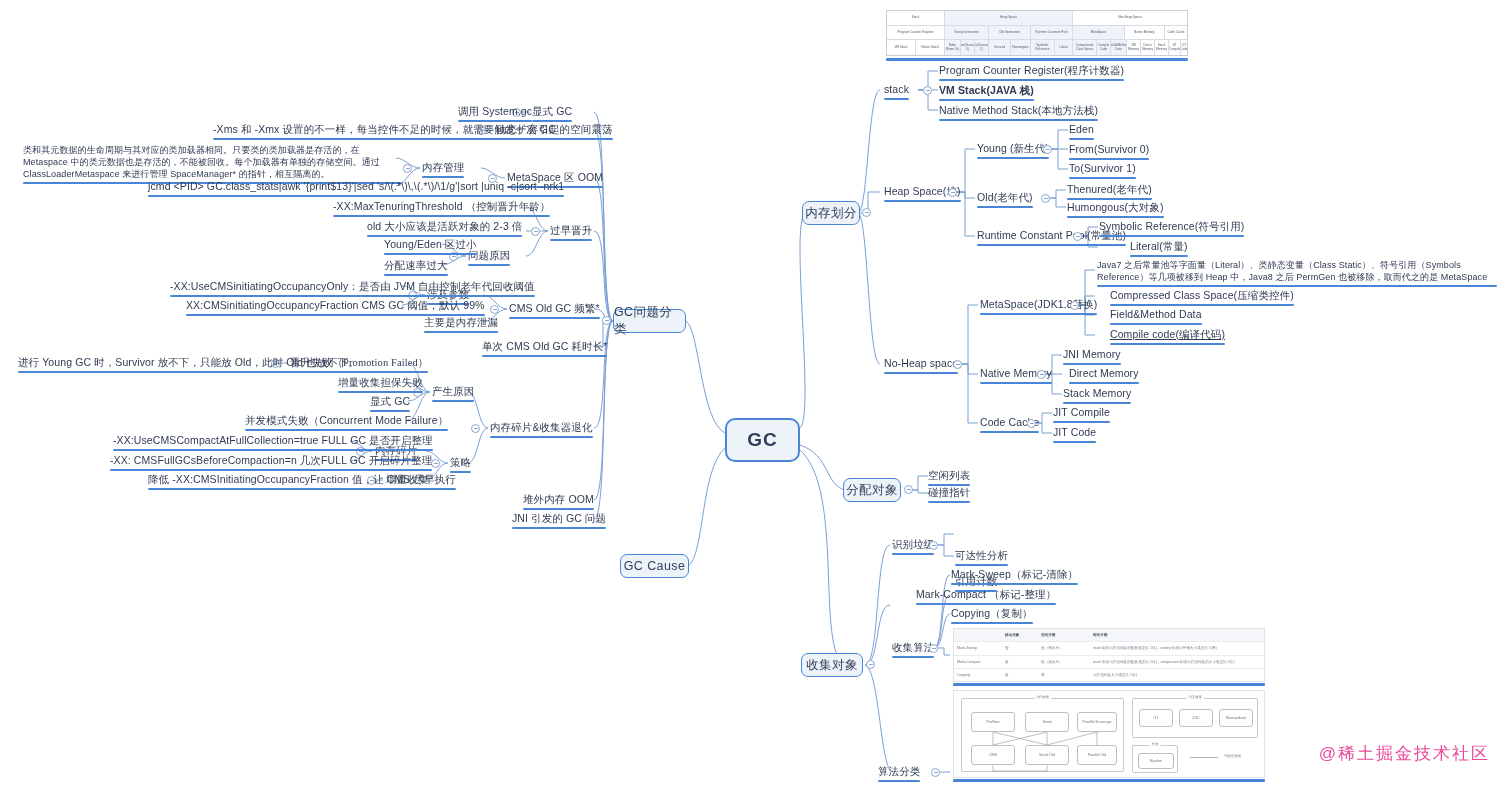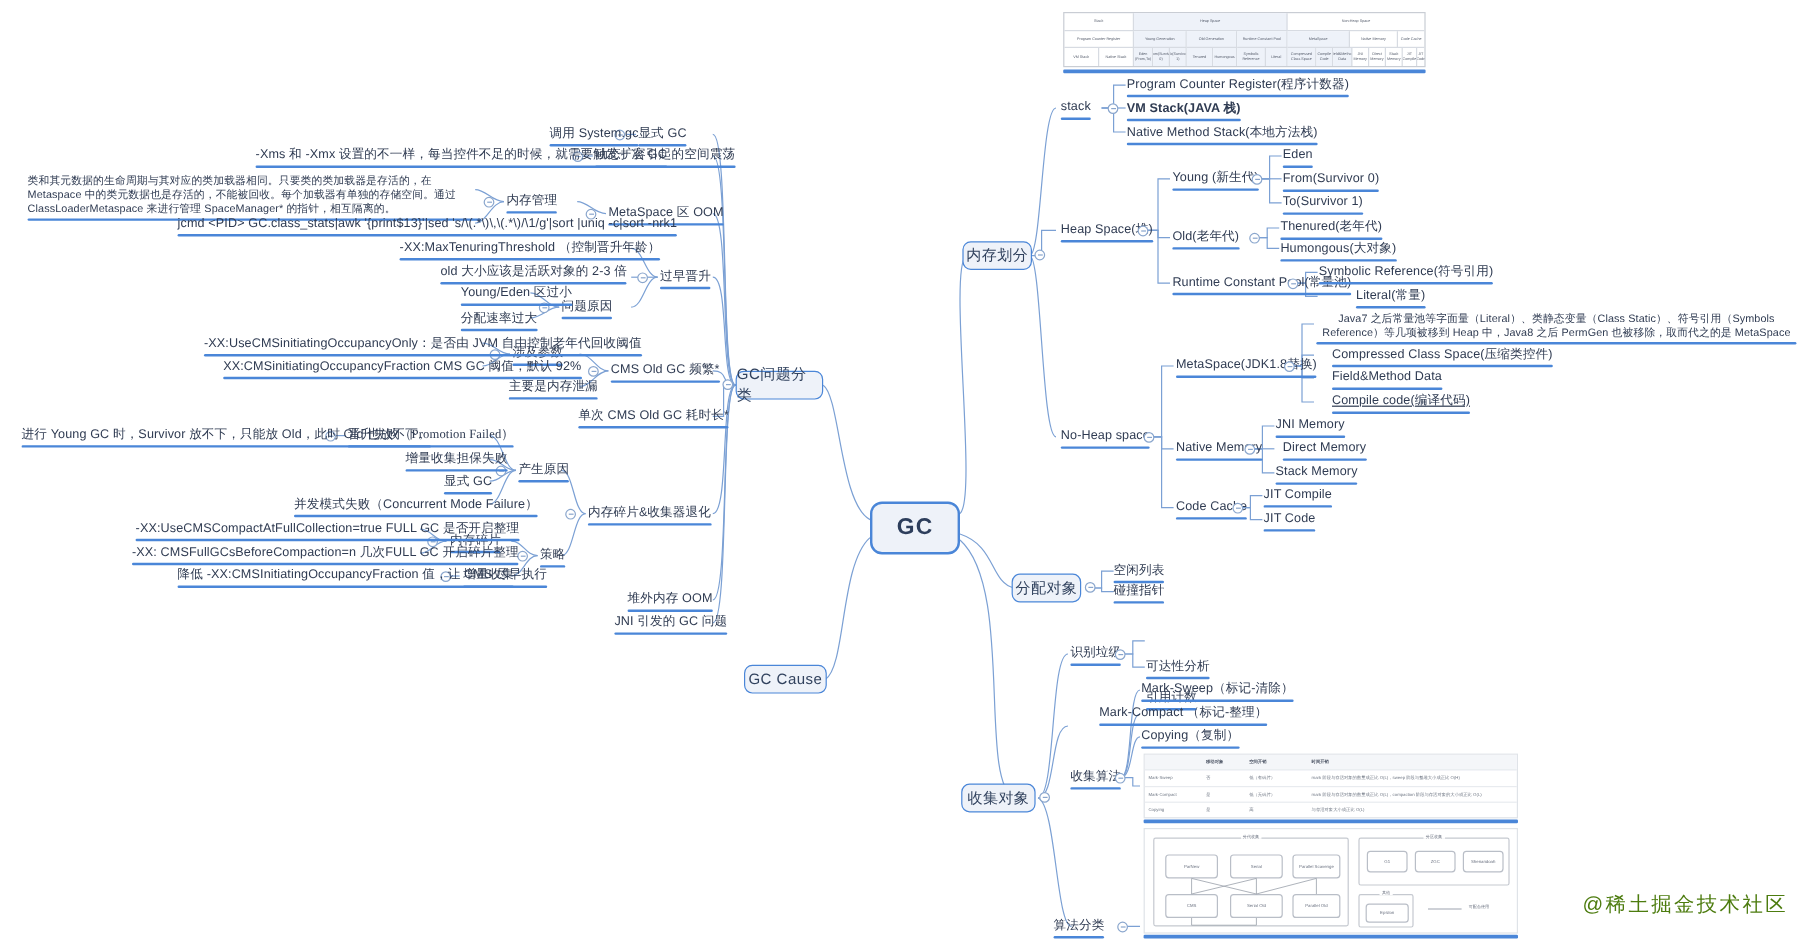--- a/index.html
+++ b/index.html
@@ -118,21 +118,21 @@
     border:1px solid #b9bec7; border-radius:3px; background:#fff;
     display:flex; align-items:center; justify-content:center;
     font-size:3.6px; color:#6b7280; text-align:center; line-height:1.15;
   }
   .legendline { position:absolute; height:1px; background:#aeb4bd; }
   .legendtxt { position:absolute; font-size:3.4px; color:#6b7280; white-space:nowrap; }
 
   
   .watermark {
     position:absolute; right:22px; bottom:28px;
-    font-size:17px; color:#4d7c0f; letter-spacing:2px;
+    font-size:17px; color:#ec4899; letter-spacing:2px;
   }
 </style>
 </head>
 <body>
 
 <div id="canvas">
 
   <svg class="links" viewBox="0 0 1512 793">
     <g fill="none" stroke="#7ba0d4" stroke-width="1">
 
@@ -337,21 +337,21 @@
   <div class="leaf" style="left:884px; top:357px;">
     <span>No-Heap space</span><span class="ul"></span>
   </div>
   <div class="toggle" style="left:953px; top:360px;"></div>
 
   <div class="leaf" style="left:980px; top:298px;">
     <span>MetaSpace(JDK1.8替换)</span><span class="ul"></span>
   </div>
   <div class="toggle" style="left:1070px; top:301px;"></div>
 
-  <div class="leaf wrap" style="left:1097px; top:259px; width:400px; font-size:9px; line-height:12px;text-align:center;">
+  <div class="leaf wrap" style="left:1097px; top:259px; width:400px; font-size:9px; line-height:12px;">
     <span>Java7 之后常量池等字面量（Literal）、类静态变量（Class Static）、符号引用（Symbols Reference）等几项被移到 Heap 中，Java8 之后 PermGen 也被移除，取而代之的是 MetaSpace</span><span class="ul"></span>
   </div>
   <div class="leaf" style="left:1110px; top:289px;">
     <span>Compressed Class Space(压缩类控件)</span><span class="ul"></span>
   </div>
   <div class="leaf" style="left:1110px; top:308px;">
     <span>Field&amp;Method Data</span><span class="ul"></span>
   </div>
   <div class="leaf" style="left:1110px; top:328px;text-decoration:underline;">
     <span>Compile code(编译代码)</span><span class="ul"></span>
@@ -476,21 +476,21 @@
   </div>
   <div class="toggle" style="left:490px; top:305px;"></div>
   <div class="leaf" style="left:427px; top:288px;">
     <span>涉及参数</span><span class="ul"></span>
   </div>
   <div class="toggle" style="left:408px; top:291px;"></div>
   <div class="leaf" style="left:140px; top:280px;margin-left:30px;">
     <span>-XX:UseCMSinitiatingOccupancyOnly：是否由 JVM 自由控制老年代回收阈值</span><span class="ul"></span>
   </div>
   <div class="leaf" style="left:186px; top:299px;">
-    <span>XX:CMSinitiatingOccupancyFraction CMS GC 阈值，默认 92%</span><span class="ul"></span>
+    <span>XX:CMSinitiatingOccupancyFraction CMS GC 阈值，默认 99%</span><span class="ul"></span>
   </div>
   <div class="leaf" style="left:424px; top:316px;">
     <span>主要是内存泄漏</span><span class="ul"></span>
   </div>
 
   <div class="leaf" style="left:482px; top:340px;">
     <span>单次 CMS Old GC 耗时长*</span><span class="ul"></span>
   </div>
 
   <div class="leaf" style="left:490px; top:421px;">

